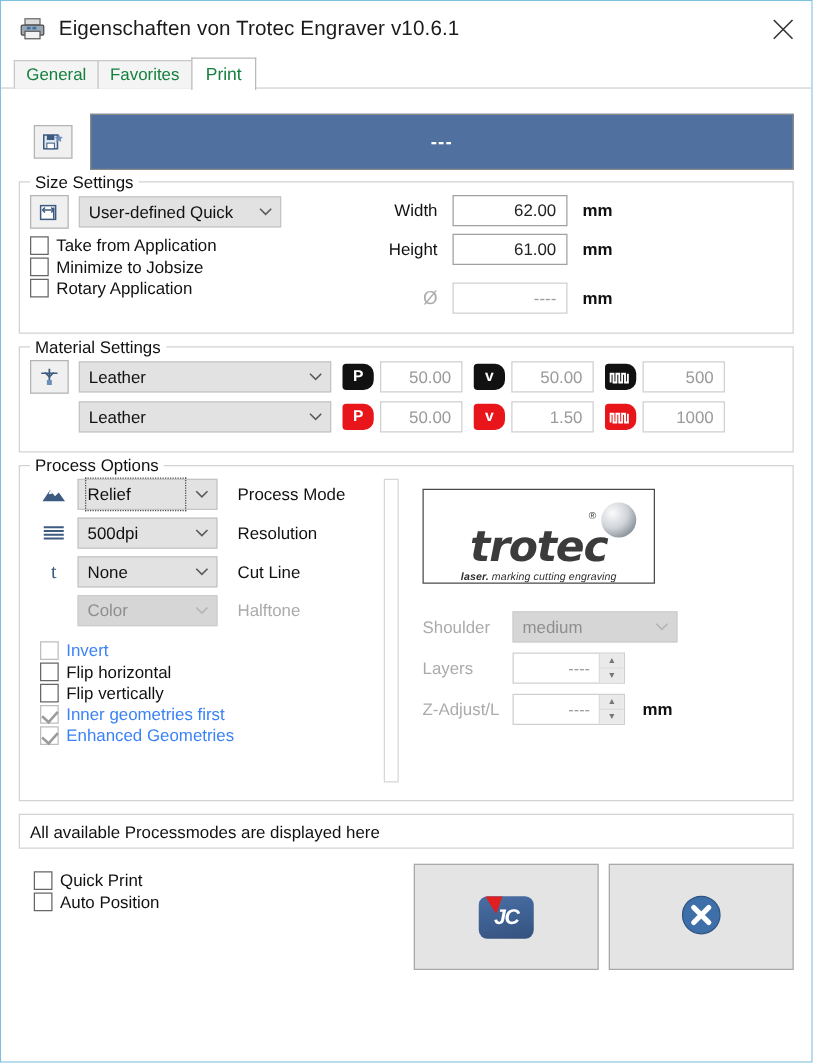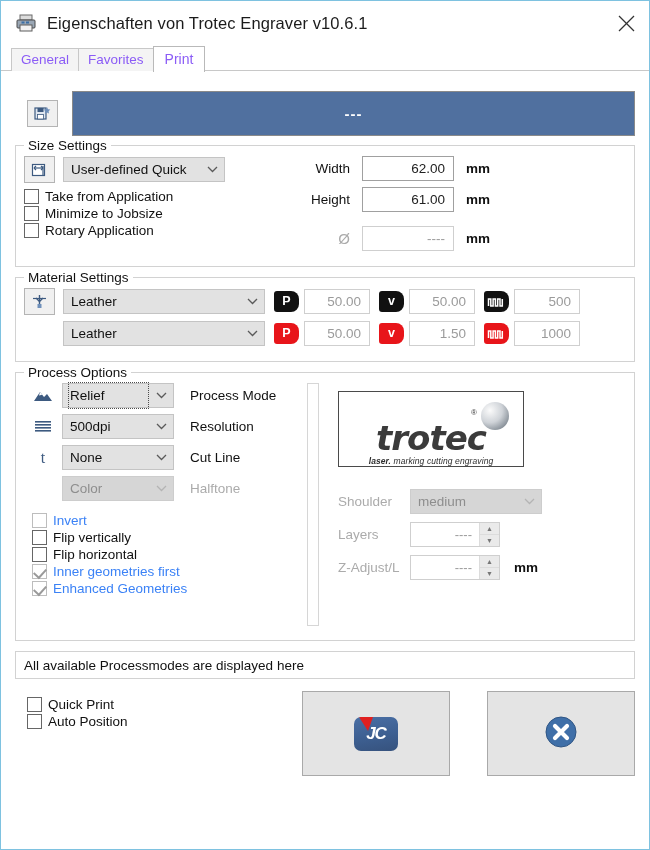--- a/index.html
+++ b/index.html
@@ -43,21 +43,21 @@
     display:flex; align-items:flex-end;
     padding-left:10px;
     background:#ffffff;
     position:relative;
   }
   .tabstrip::after {
     content:""; position:absolute; left:0; right:0; bottom:0;
     height:1px; background:#c8c8c8;
   }
   .tab {
-    font-size:13.5px; color:#8b5cf6;
+    font-size:13.5px; color:#15803d;
     padding:3px 9px 4px 9px;
     border:1px solid #c8c8c8;
     border-bottom:none;
     background:#f4f4f4;
     margin-right:-1px;
     position:relative; z-index:1;
     line-height:15px;
     cursor:default;
   }
   .tab.active {
@@ -253,21 +253,21 @@
   .right-ctl.sm { width:90px; flex:0 0 90px; }
   .right-un { padding-left:14px; }
 
   
   .statusbar {
     border:1px solid #d2d2d2; background:#fff;
     height:28px; display:flex; align-items:center;
     padding-left:8px; font-size:13.5px; color:#111;
     margin-bottom:12px;
   }
-  .bottom { display:flex; align-items:flex-start;gap:29px; }
+  .bottom { display:flex; align-items:flex-start; }
   .bottom-left { flex:1 1 auto; padding-left:12px; padding-top:4px; }
   .big-btn {
     width:148px; height:85px; flex:0 0 148px;
     background:#e4e4e4; border:1px solid #a9a9a9;
     display:flex; align-items:center; justify-content:center;
     margin-left:8px; cursor:default;
   }
   .jc-icon {
     width:44px; height:34px; border-radius:7px;
     background:linear-gradient(170deg,#4a6fa5 0%,#3d5f91 55%,#36527d 100%);
@@ -510,25 +510,25 @@
             <span class="proc-cap lbl-dim">Halftone</span>
           </div>
 
           <div style="padding-left:8px;">
             <div class="cb disabled">
               <span class="box"></span>
               <span class="lbl">Invert</span>
             </div>
             <div class="cb">
               <span class="box"></span>
-              <span class="lbl">Flip vertically</span>
+              <span class="lbl">Flip horizontal</span>
             </div>
             <div class="cb">
               <span class="box"></span>
-              <span class="lbl">Flip horizontal</span>
+              <span class="lbl">Flip vertically</span>
             </div>
             <div class="cb disabled">
               <span class="box checked"></span>
               <span class="lbl">Inner geometries first</span>
             </div>
             <div class="cb disabled">
               <span class="box checked"></span>
               <span class="lbl">Enhanced Geometries</span>
             </div>
           </div>

